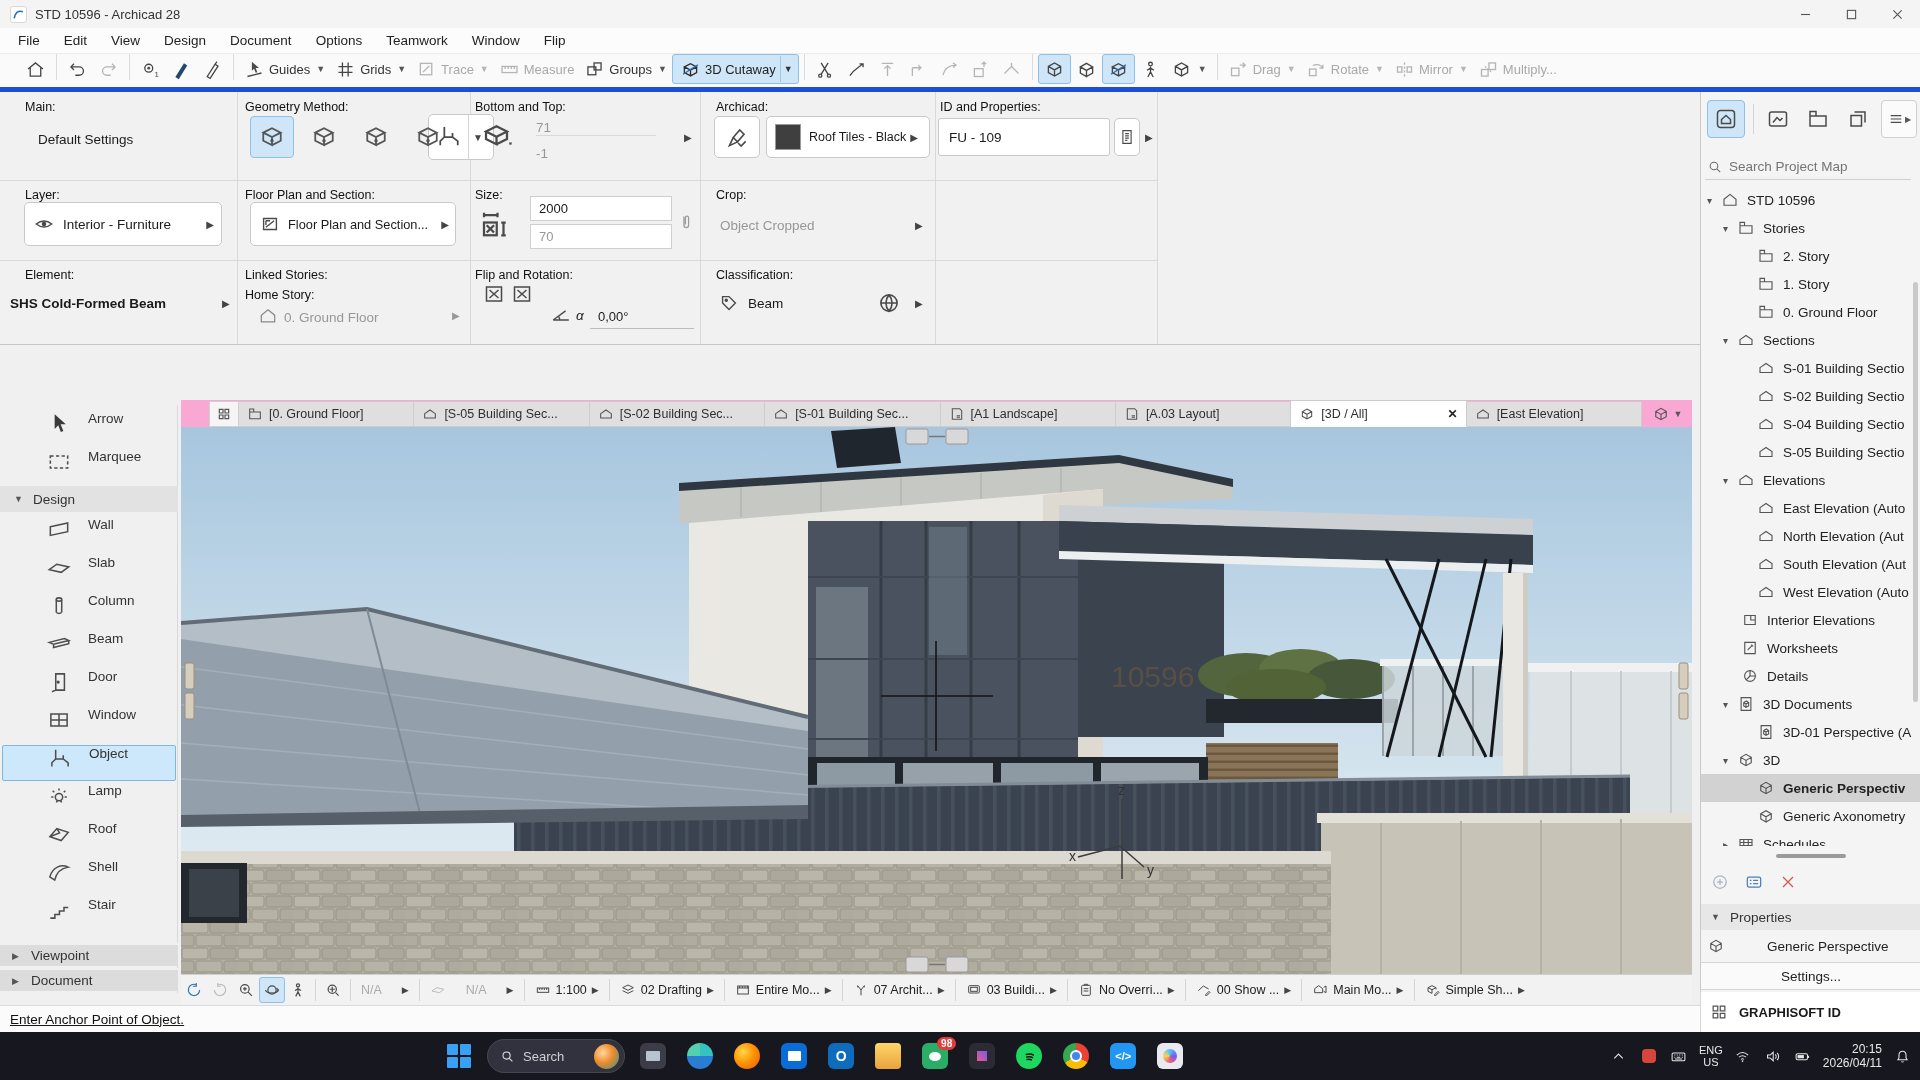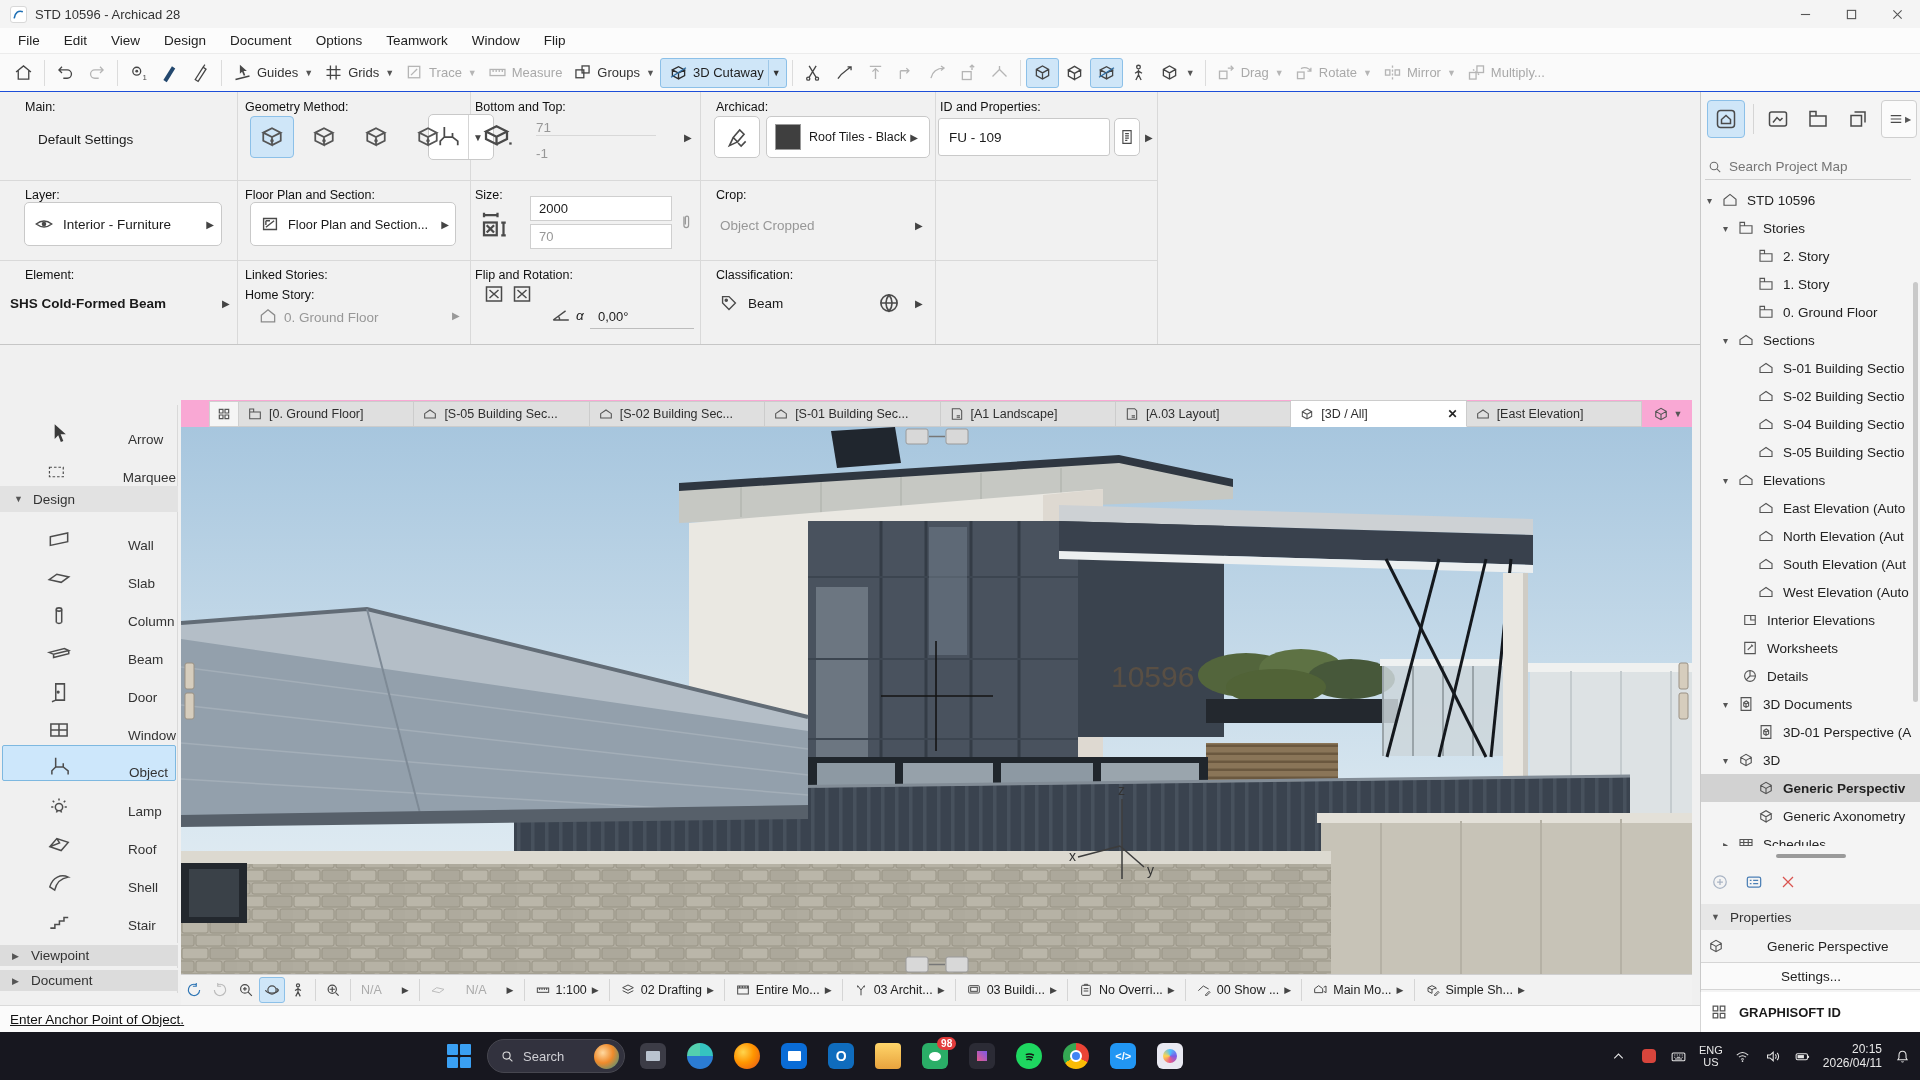--- a/index.html
+++ b/index.html
@@ -14,21 +14,21 @@
   #titlebar .title { font-size:13px; color:#333; }
   .wincontrols { margin-left:auto; display:flex; height:28px; }
   .wincontrols .wc { width:46px; height:28px; display:flex; align-items:center; justify-content:center; color:#555; font-size:12px; }
   .wincontrols .wc svg { stroke:#555; stroke-width:1.2; fill:none; }
 
   
   #menubar { left:0; top:28px; width:1920px; height:26px; background:#fcfcfc; display:flex; align-items:center; padding-left:6px; border-bottom:1px solid #ececec; }
   #menubar .mi { padding:0 12px; font-size:13.5px; color:#222; line-height:26px; }
 
   
-  #toolbar { left:0; top:54px; width:1920px; height:38px; background:#fafafa; display:flex; align-items:center; padding-left:8px; border-bottom:1px solid #1d4ed8; }
+  #toolbar { left:0; top:54px; width:1920px; height:38px; background:#fafafa; display:flex; align-items:flex-start; padding-left:20px; border-bottom:5px solid #1d4ed8; }
   .tbi { display:flex; align-items:center; gap:4px; padding:0 5px; height:30px; font-size:13px; color:#333; }
   .tbi svg { width:21px; height:21px; stroke:#454545; fill:none; stroke-width:1.5; }
   .tbi.gray, .tbi.gray svg { color:#a9a9a9; stroke:#b5b5b5; }
   .tbi .dd { font-size:9px; color:#555; margin-left:2px; }
   .tbi.gray .dd { color:#b5b5b5; }
   .tsep { width:1px; height:26px; background:#dcdcdc; margin:0 5px; }
   .chip-active { background:#cfe6f8; border:1px solid #8cc0e8; border-radius:3px; }
   #cutaway-chip { display:flex; align-items:center; height:30px; padding:0 2px 0 7px; }
   #cutaway-chip .lbl { font-size:13px; color:#1f1f1f; margin:0 4px; }
   #cutaway-chip .ddbox { width:16px; height:26px; border-left:1px solid #9fc8e8; display:flex; align-items:center; justify-content:center; font-size:9px; color:#333; }
@@ -45,21 +45,21 @@
   .whitebox { position:absolute; background:#fff; border:1px solid #c9c9c9; border-radius:5px; display:flex; align-items:center; }
   .arr { font-size:10px; color:#444; }
   .ibicon { position:absolute; }
   .ibicon svg, .inline-ico svg { width:100%; height:100%; stroke:#4a4a4a; fill:none; stroke-width:1.5; }
   .geo { position:absolute; width:44px; height:42px; border-radius:4px; display:flex; align-items:center; justify-content:center; }
   .geo svg { width:30px; height:30px; stroke:#555; fill:none; stroke-width:1.4; }
   .thinput { position:absolute; background:#fff; border:1px solid #cfcfcf; font-size:13px; display:flex; align-items:center; padding-left:8px; }
 
   
   #toolbox { left:0; top:405px; width:178px; height:588px; background:#f0f0f0; border-right:1px solid #d9d9d9; }
-  .tool { position:absolute; left:2px; width:174px; height:36px; display:flex; align-items:flex-end;gap:40px; }
+  .tool { position:absolute; left:2px; width:174px; height:36px; display:flex; align-items:flex-start; }
   .tool svg { width:26px; height:26px; margin-left:44px; stroke:#4d4d4d; fill:none; stroke-width:1.4; }
   .tool .tlabel { font-size:13.5px; color:#333; margin-left:16px; }
   .tool.selected { background:#cde7fb; border:1px solid #7db8e0; border-radius:2px; }
   .tsection { position:absolute; left:0; width:178px; height:26px; background:#e2e2e2; display:flex; align-items:center; font-size:13.5px; color:#333; }
   .tsection .tri { font-size:9px; color:#555; margin:0 10px 0 14px; }
   .tcollapse { position:absolute; left:0; width:178px; height:23px; background:#dcdcdc; display:flex; align-items:center; font-size:13.5px; color:#333; border-top:2px solid #f0f0f0; }
   .tcollapse .tri { font-size:9px; color:#555; margin:0 12px 0 12px; }
 
   
   #tabbar { left:181px; top:400px; width:1511px; height:27px; background:#f9a8d4; display:flex; align-items:center;padding-left:28px; }
@@ -1196,21 +1196,21 @@
           <use href="#sy-film"></use>
         </svg>
         <span>Entire Mo...</span>
         <span class="arr">▶</span>
       </span>
     <span class="qsep"></span>
     <span class="qchip">
         <svg>
           <use href="#sy-fork"></use>
         </svg>
-        <span>03 Archit...</span>
+        <span>07 Archit...</span>
         <span class="arr">▶</span>
       </span>
     <span class="qsep"></span>
     <span class="qchip">
         <svg>
           <use href="#sy-screen"></use>
         </svg>
         <span>03 Buildi...</span>
         <span class="arr">▶</span>
       </span>

